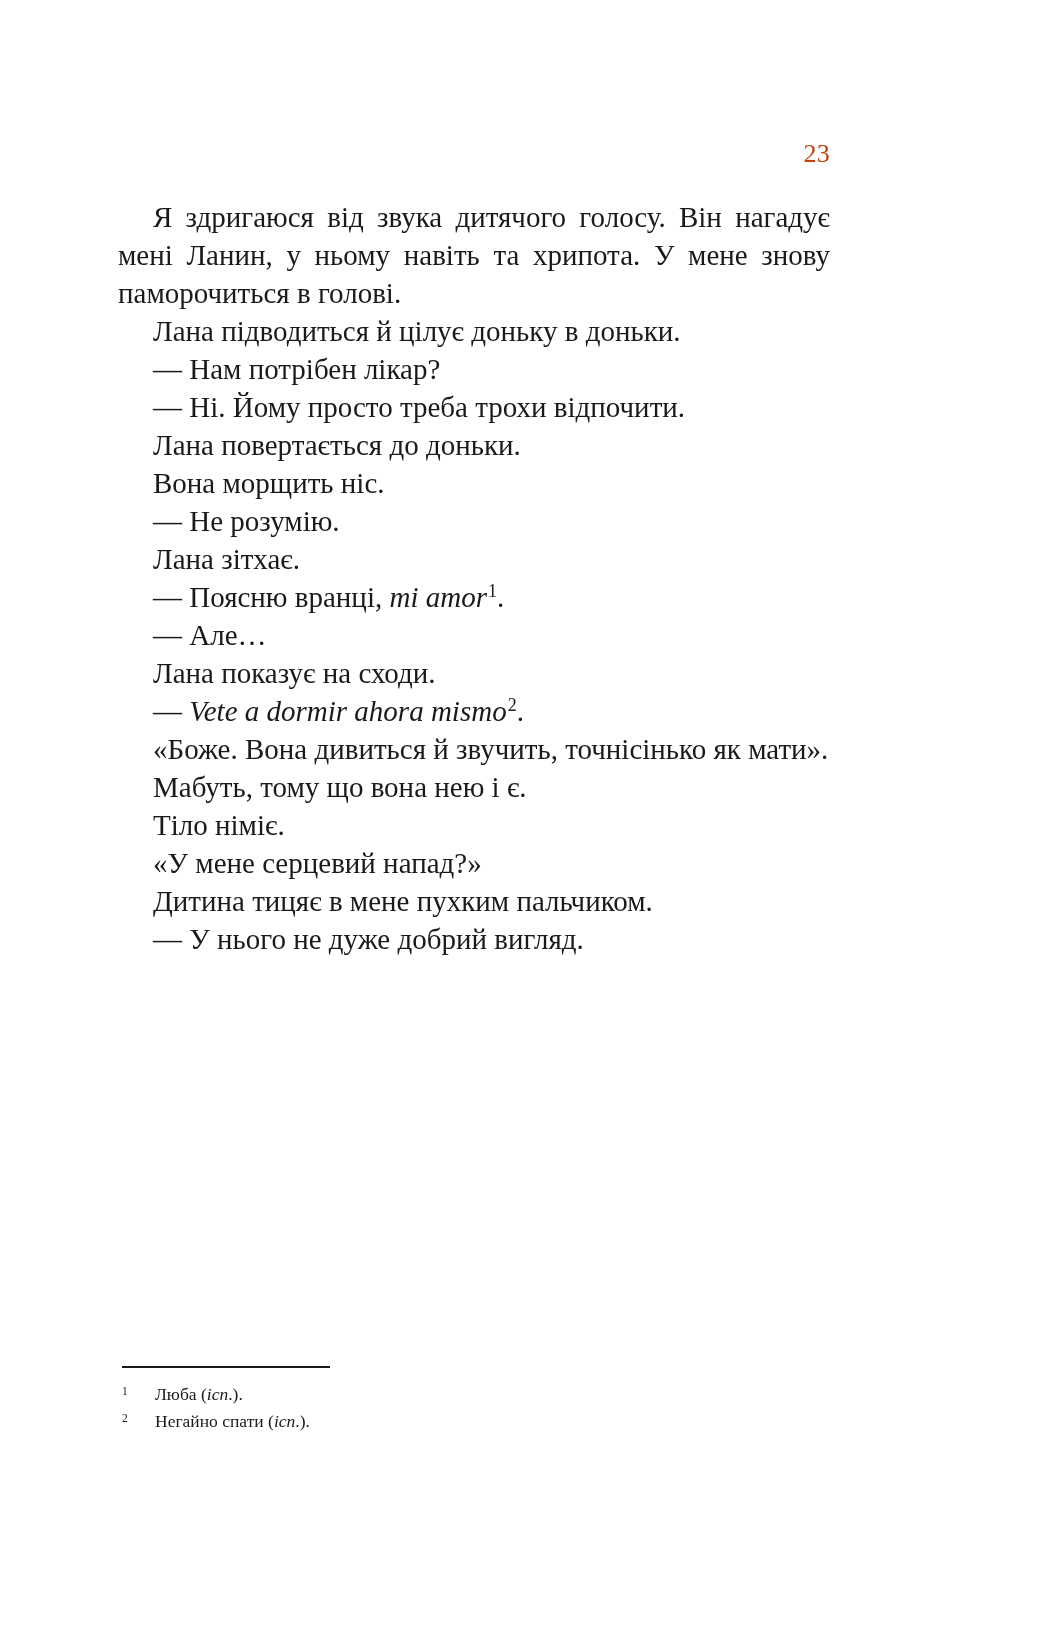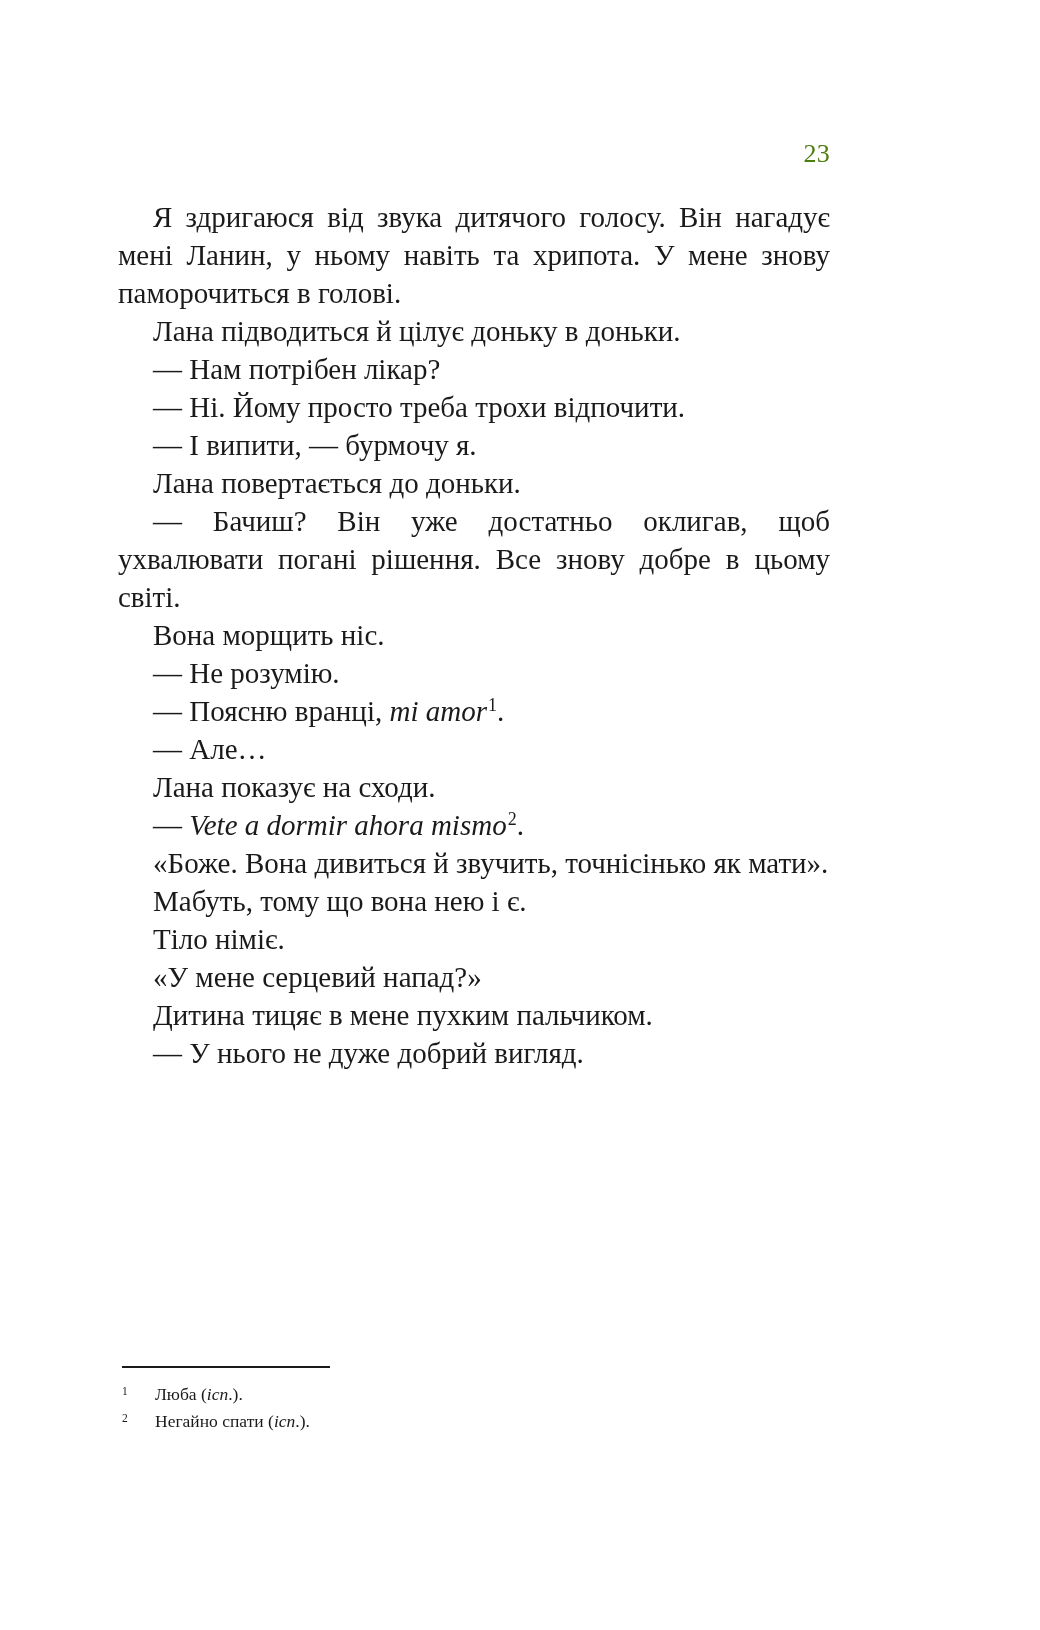--- a/index.html
+++ b/index.html
@@ -28,21 +28,21 @@
   
   .folio {
     position: absolute;
     left: 118px;
     top: 139px;
     width: 712px;
     text-align: right;
     font-size: 26px;
     line-height: 30px;
     letter-spacing: 0.3px;
-    color: #4d7c0f;
+    color: #c2410c;
   }
 
   
   .textblock {
     position: absolute;
     left: 118px;
     top: 198px;
     width: 712px;
   }
 
@@ -120,25 +120,24 @@
 <div class="page">
 
   <div class="folio">23</div>
 
   <div class="textblock">
 
     <p class="para">Я здригаюся від звука дитячого голосу. Він нагадує мені Ланин, у ньому навіть та хрипота. У мене знову паморочиться в голові.</p>
     <p class="para">Лана підводиться й цілує доньку в доньки.</p>
     <p class="para">— Нам потрібен лікар?</p>
     <p class="para">— Ні. Йому просто треба трохи відпочити.</p>
-    <p class="para">— І випити, — бурмочу я.</p>
     <p class="para">Лана повертається до доньки.</p>
-    <p class="para">— Бачиш? Він уже достатньо оклигав, щоб ухвалювати погані рішення. Все знову добре в цьому світі.</p>
     <p class="para">Вона морщить ніс.</p>
     <p class="para">— Не розумію.</p>
+    <p class="para">Лана зітхає.</p>
 
     <p class="para"><span>— Поясню вранці, </span><em>mi amor</em><sup class="fnref">1</sup><span>.</span></p>
 
     <p class="para">— Але…</p>
     <p class="para">Лана показує на сходи.</p>
 
     <p class="para"><span>— </span><em>Vete a dormir ahora mismo</em><sup class="fnref">2</sup><span>.</span></p>
 
     <p class="para">«Боже. Вона дивиться й звучить, точнісінько як мати».</p>
     <p class="para">Мабуть, тому що вона нею і є.</p>

